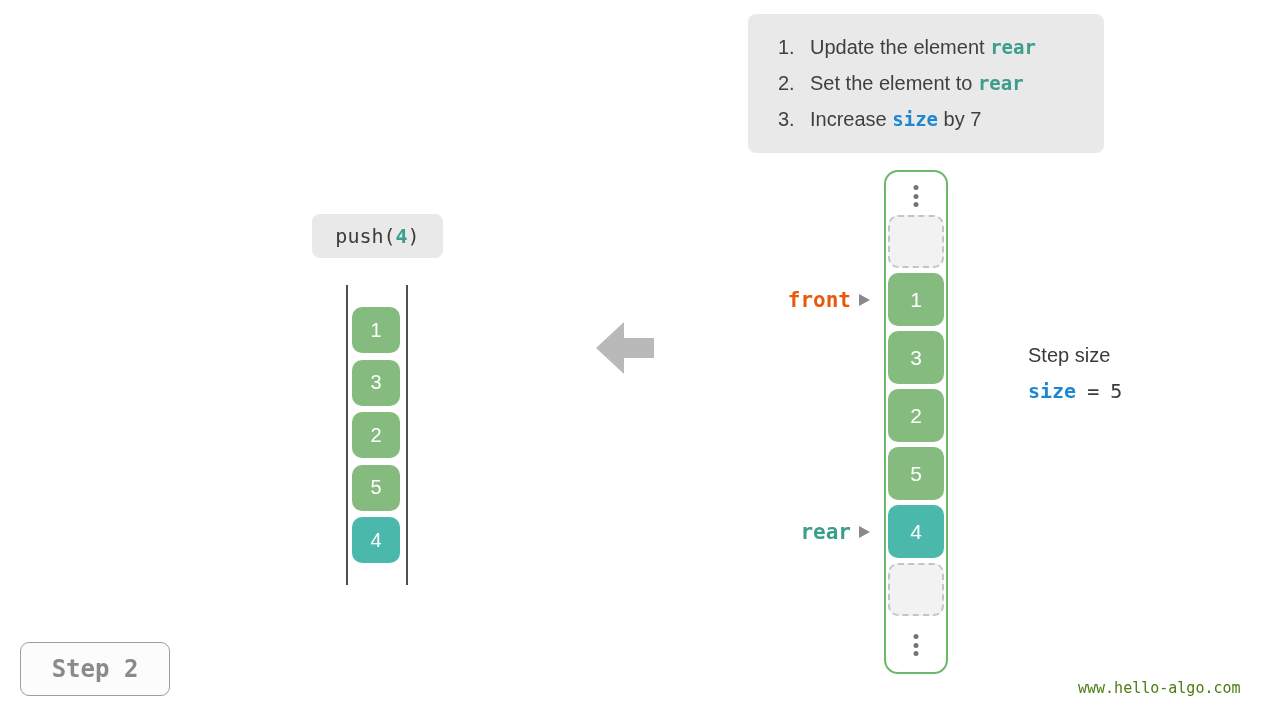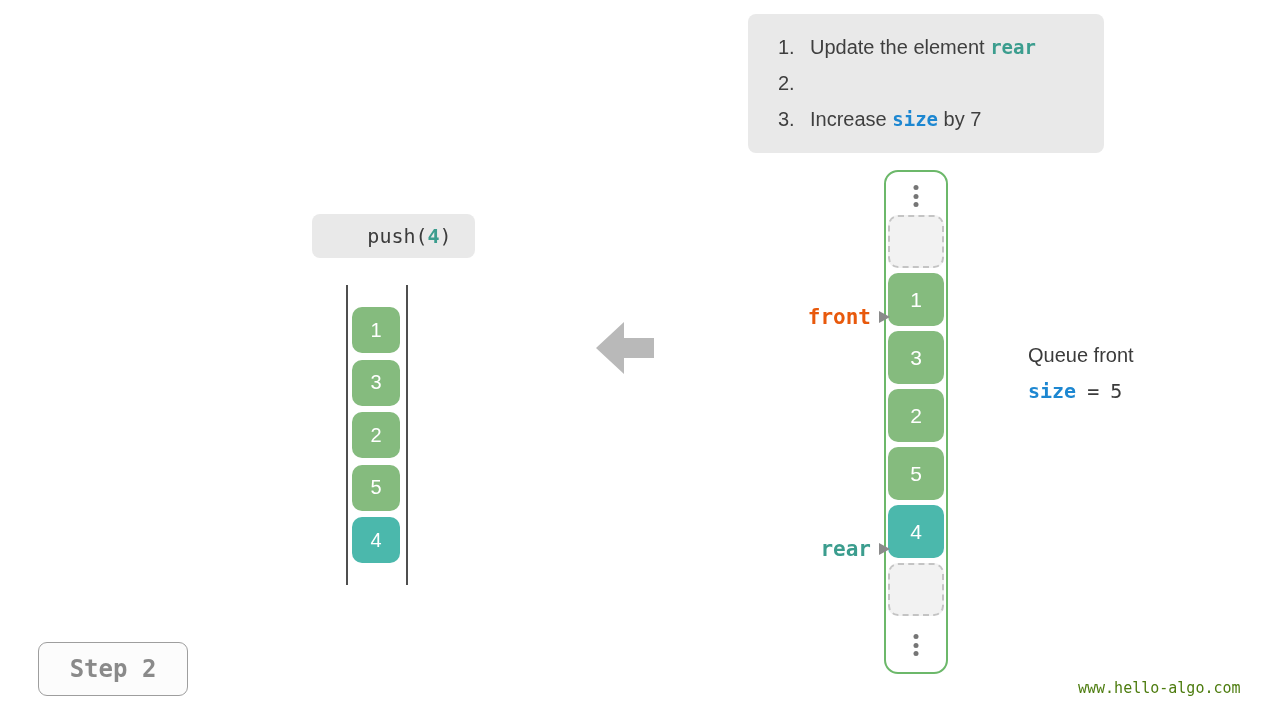--- a/index.html
+++ b/index.html
@@ -38,21 +38,21 @@
   .code-blue { color: #1d87d1; }
 
   
   .push-box {
     position: absolute;
     left: 312px; top: 214px;
     width: 131px; height: 44px;
     background: #e9e9e9;
     border-radius: 8px;
     display: flex; align-items: center; justify-content: center;
-    font-size: 20px; color: #3c3c3c; padding-left: 32px;
+    font-size: 20px; color: #3c3c3c;
   }
   .push-arg { color: #3b9d8e; font-weight: bold; }
 
   
   .queue-line {
     position: absolute;
     width: 1.5px; height: 300px; top: 285px;
     background: #4f4f4f;
   }
   .queue-line.left  { left: 346px; }
@@ -108,22 +108,22 @@
   .dots {
     position: absolute;
     left: 50%; transform: translateX(-50%);
     display: flex; flex-direction: column; gap: 3.5px;
   }
   .dots span { width: 5px; height: 5px; border-radius: 50%; background: #757575; }
 
   
   .ptr-row {
     position: absolute;
-    left: 750px; width: 140px; height: 23px;
-    display: flex; align-items: center; justify-content: flex-end; gap: 8px; margin-top: 17px;
+    left: 730px; width: 140px; height: 23px;
+    display: flex; align-items: center; justify-content: flex-end; gap: 8px;
   }
   .ptr-row.front { top: 288px; }
   .ptr-row.rear  { top: 520px; }
   .ptr-label { font-family: "DejaVu Sans Mono", "Liberation Mono", monospace; font-weight: bold; font-size: 21px; }
   .ptr-label.orange { color: #e8590c; }
   .ptr-label.teal   { color: #3b9d8e; }
   .tri {
     width: 0; height: 0;
     border-left: 11px solid #8a8a8a;
     border-top: 6px solid transparent;
@@ -142,21 +142,21 @@
     font-family: "DejaVu Sans Mono", "Liberation Mono", monospace;
     font-size: 20px; color: #3b3b3b;
     display: flex; align-items: center;
   }
   .qsize-var { color: #1d87d1; font-weight: bold; }
   .qsize-eq  { margin: 0 11px; }
 
   
   .step-box {
     position: absolute;
-    left: 38px; top: 642px;
+    left: 20px; top: 642px;
     width: 148px; height: 52px;
     border: 1.5px solid #9e9e9e;
     border-radius: 9px;
     background: #fcfcfc;
     display: flex; align-items: center; justify-content: center;
     font-family: "DejaVu Sans Mono", "Liberation Mono", monospace;
     font-weight: bold; font-size: 24px; color: #8a8a8a;
   }
 
   
@@ -172,20 +172,21 @@
 
 <div class="stage">
 
   <div class="instr-box">
     <div class="instr-row">
       <span class="instr-num">1.</span>
       <span class="instr-text"><span>Update the element </span><span class="code code-teal">rear</span><span></span></span>
     </div>
     <div class="instr-row">
       <span class="instr-num">2.</span>
+      <span class="instr-text"><span>Set the element to </span><span class="code code-teal">rear</span><span></span></span>
     </div>
     <div class="instr-row">
       <span class="instr-num">3.</span>
       <span class="instr-text"><span>Increase </span><span class="code code-blue">size</span><span> by 7</span></span>
     </div>
   </div>
 
   <div class="push-box mono">
     <span>push(</span>
       <span class="push-arg">4</span>
@@ -230,21 +231,21 @@
 
   <div class="ptr-row front">
     <span class="ptr-label orange">front</span>
     <span class="tri"></span>
   </div>
   <div class="ptr-row rear">
     <span class="ptr-label teal">rear</span>
     <span class="tri"></span>
   </div>
 
-  <div class="qsize-title">Queue front</div>
+  <div class="qsize-title">Step size</div>
   <div class="qsize-line">
     <span class="qsize-var">size</span>
     <span class="qsize-eq">=</span>
     <span>5</span>
   </div>
 
   <div class="step-box">Step 2</div>
 
   <div class="watermark">www.hello-algo.com</div>
 

